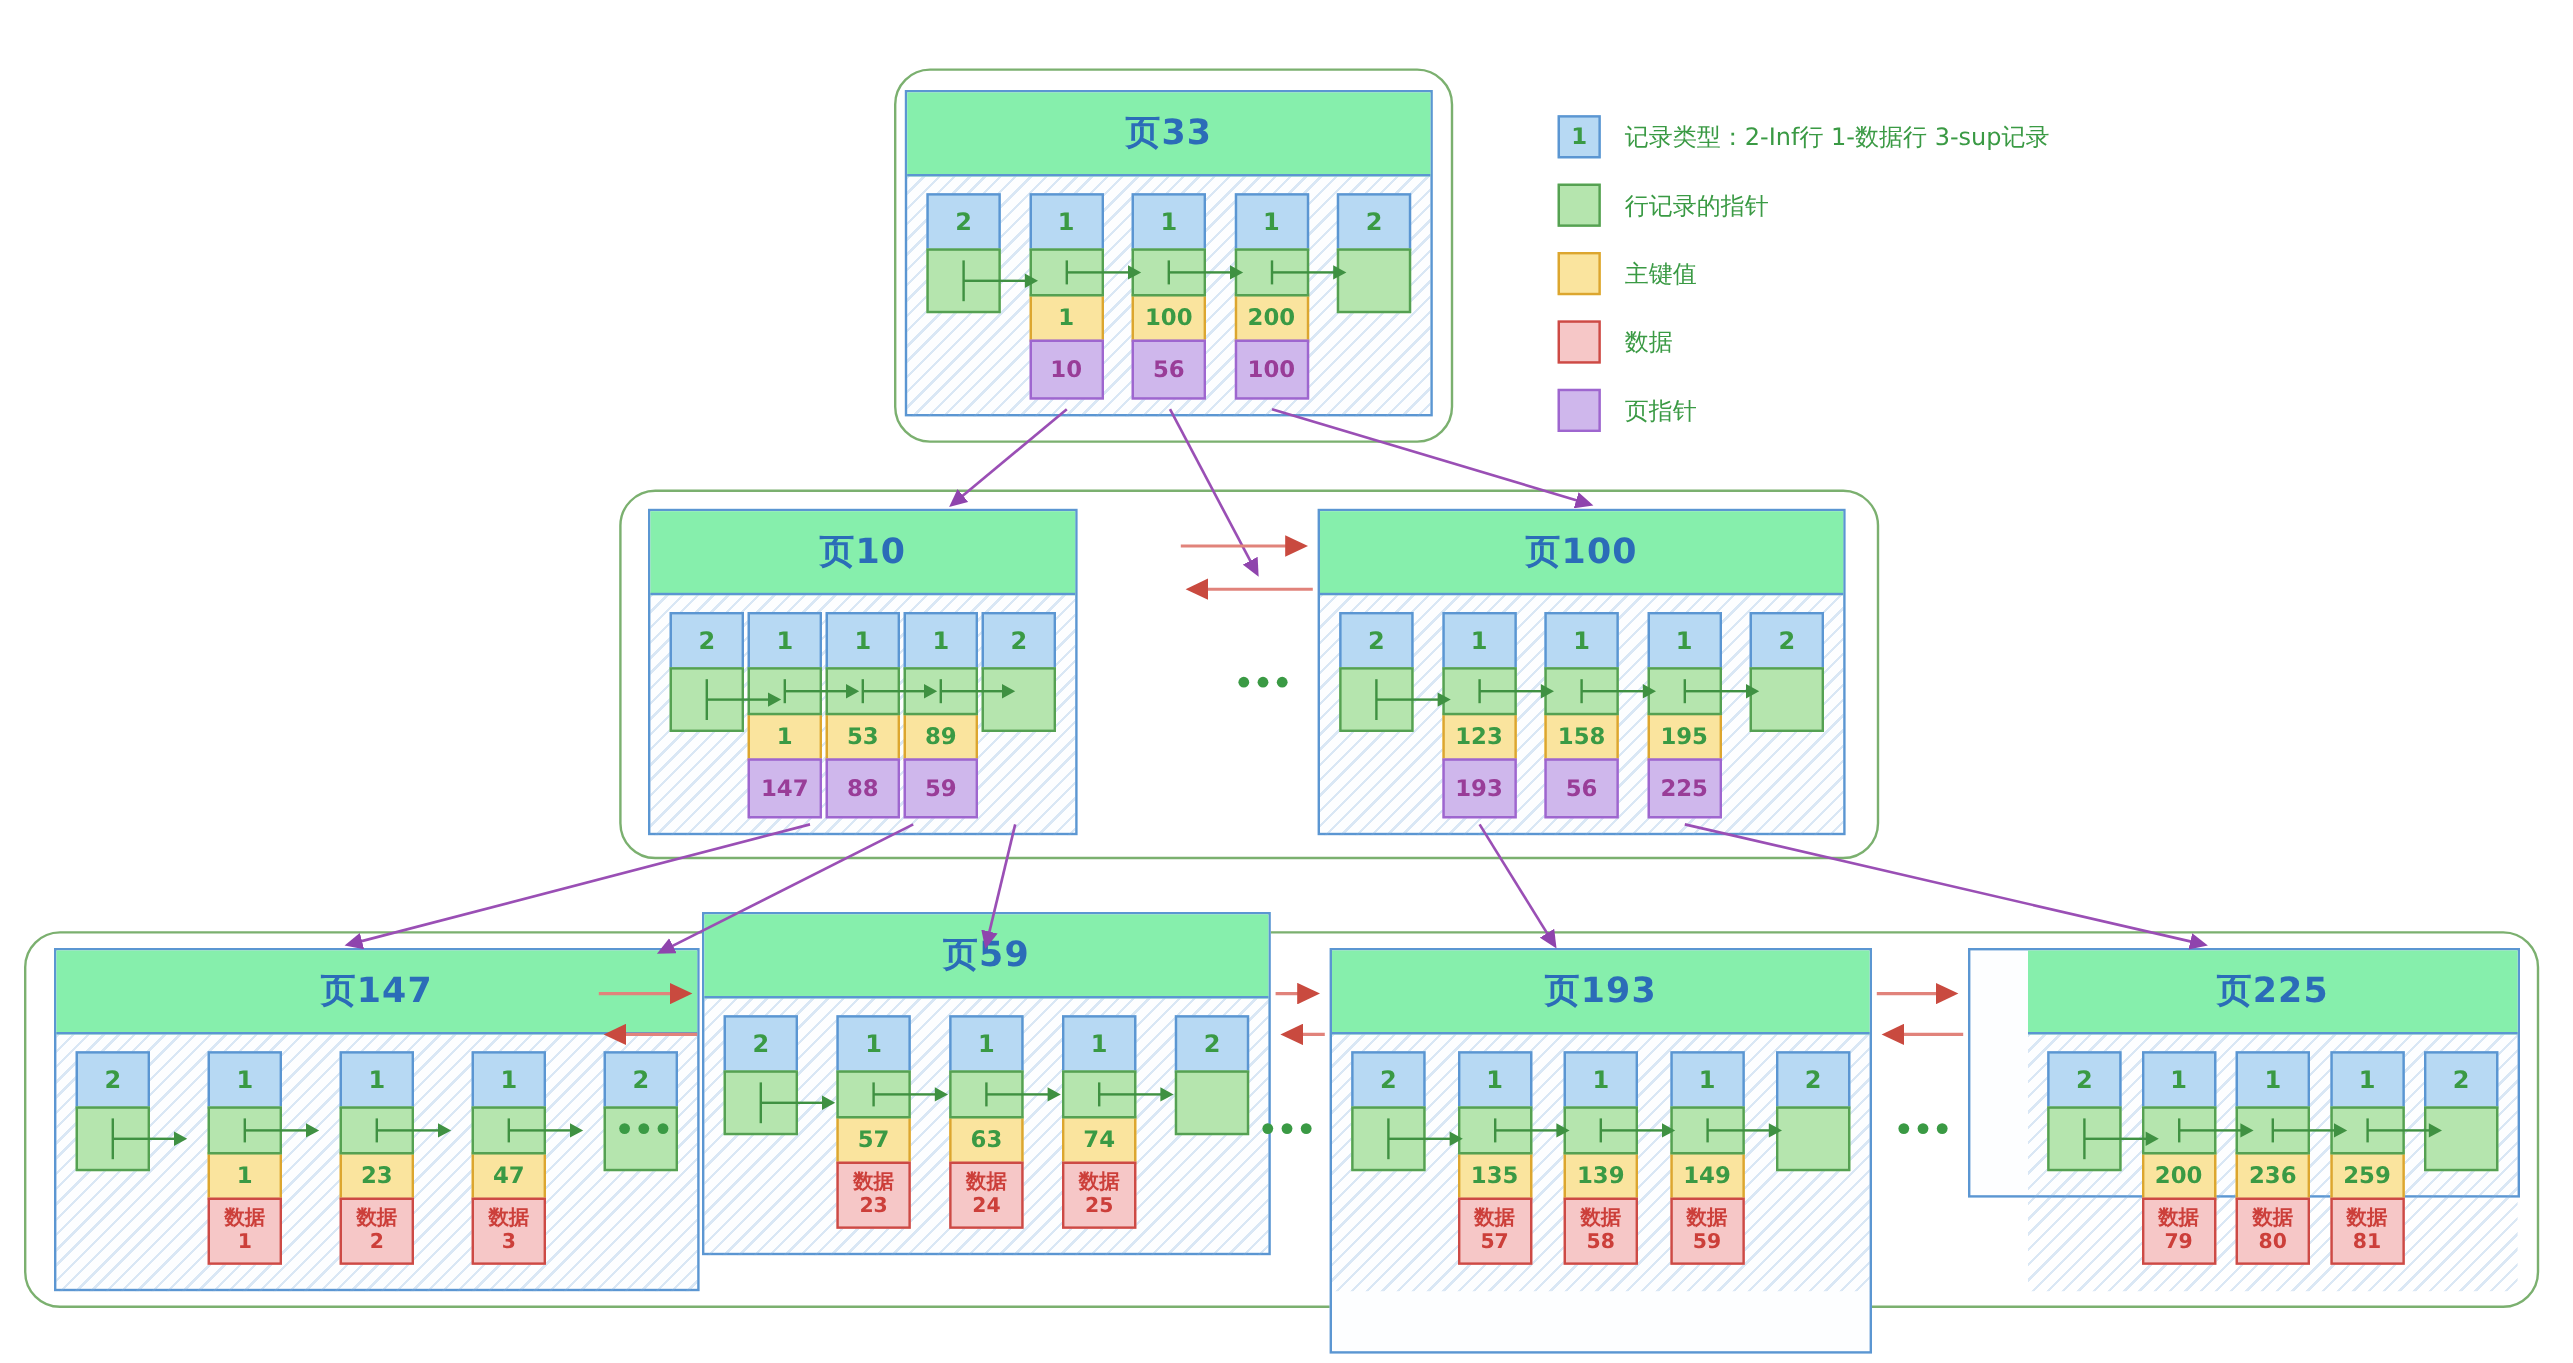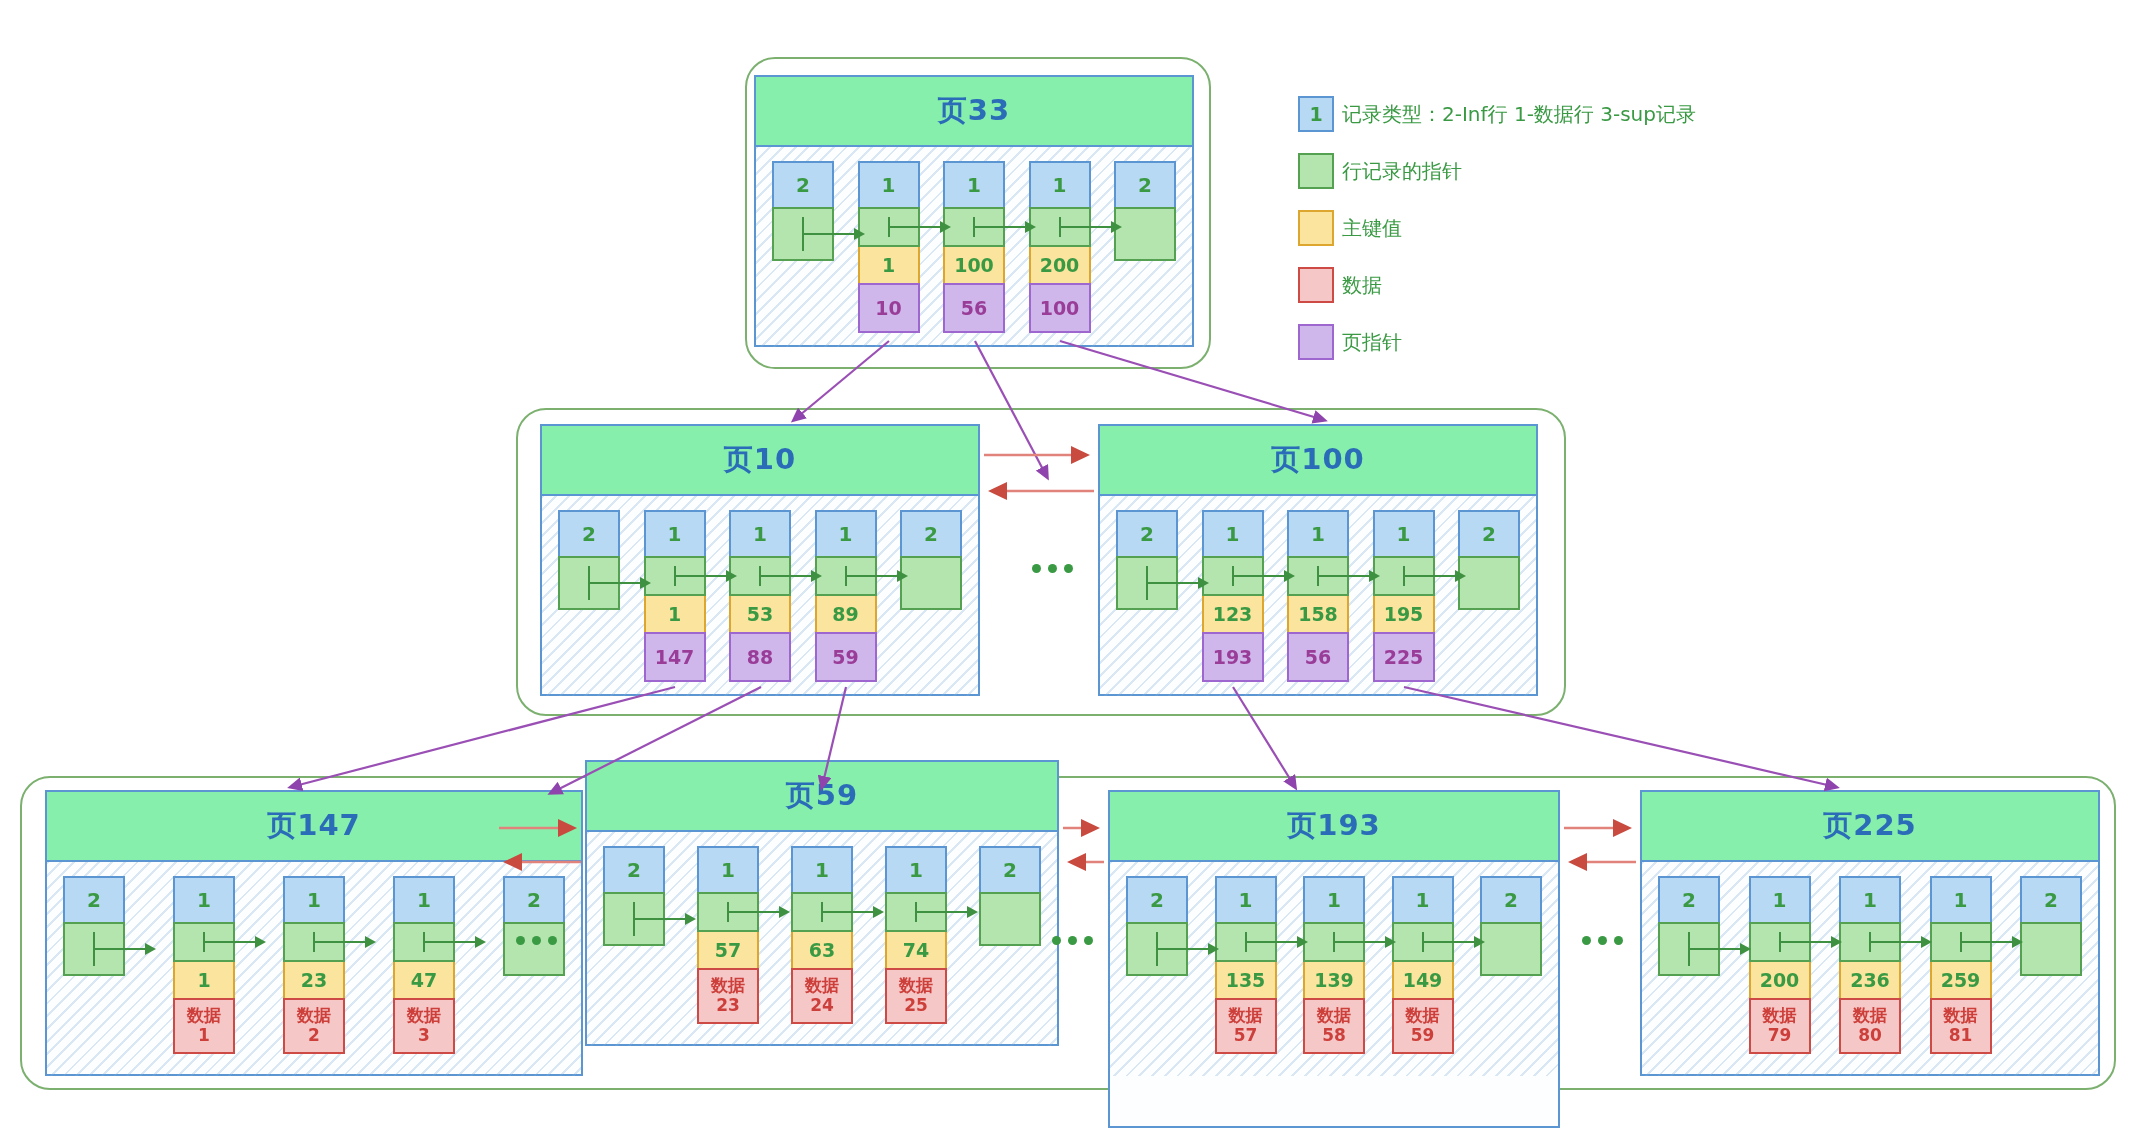--- a/index.html
+++ b/index.html
@@ -39,21 +39,21 @@
 
   
   .legend{position:absolute;left:1298px;top:96px;z-index:2;}
   .legend-item{display:flex;align-items:center;margin-bottom:21px;}
   .swatch{width:36px;height:36px;box-sizing:border-box;border:2px solid;display:flex;align-items:center;justify-content:center;font-size:19px;font-weight:600;color:#3a9a44;}
   .swatch.blue{background:#b7d9f3;border-color:#5b96d2;}
   .swatch.green{background:#b5e5ae;border-color:#55a152;}
   .swatch.yellow{background:#fae49e;border-color:#dca62f;}
   .swatch.pink{background:#f6c7c7;border-color:#cd4a45;}
   .swatch.purple{background:#cfb7ec;border-color:#9e66cf;}
-  .legend-label{margin-left:8px;color:#3a9a44;font-size:20px;}
+  .legend-label{margin-left:20px;color:#3a9a44;font-size:20px;}
 
   .overlay{position:absolute;left:0;top:0;z-index:5;pointer-events:none;}
 </style>
 </head>
 <body>
 
 <div class="canvas">
 
   <div class="group" style="left:745px;top:57px;width:462px;height:308px;"></div>
   <div class="group" style="left:516px;top:408px;width:1046px;height:304px;"></div>
@@ -120,21 +120,21 @@
       </div>
       <div class="rec end">
         <div class="cell type">
             <span>2</span>
           </div>
         <div class="cell green"></div>
       </div>
     </div>
   </div>
 
-  <div class="page internal" style="left:540px;top:424px;width:440px;height:272px;">
+  <div class="page internal" style="left:540px;top:424px;width:358px;height:272px;">
     <div class="page-header">
       <span class="page-title">页10</span>
     </div>
     <div class="page-body">
       <div class="rec end">
         <div class="cell type">
             <span>2</span>
           </div>
         <div class="cell green">
             <span class="tick"></span>
@@ -469,21 +469,21 @@
       </div>
       <div class="rec end">
         <div class="cell type">
             <span>2</span>
           </div>
         <div class="cell green"></div>
       </div>
     </div>
   </div>
 
-  <div class="page leaf" style="left:1640px;top:790px;width:460px;height:286px;">
+  <div class="page leaf" style="left:1640px;top:790px;width:460px;height:208px;padding-left:48px;">
     <div class="page-header">
       <span class="page-title">页225</span>
     </div>
     <div class="page-body">
       <div class="rec end">
         <div class="cell type">
             <span>2</span>
           </div>
         <div class="cell green">
             <span class="tick"></span>

